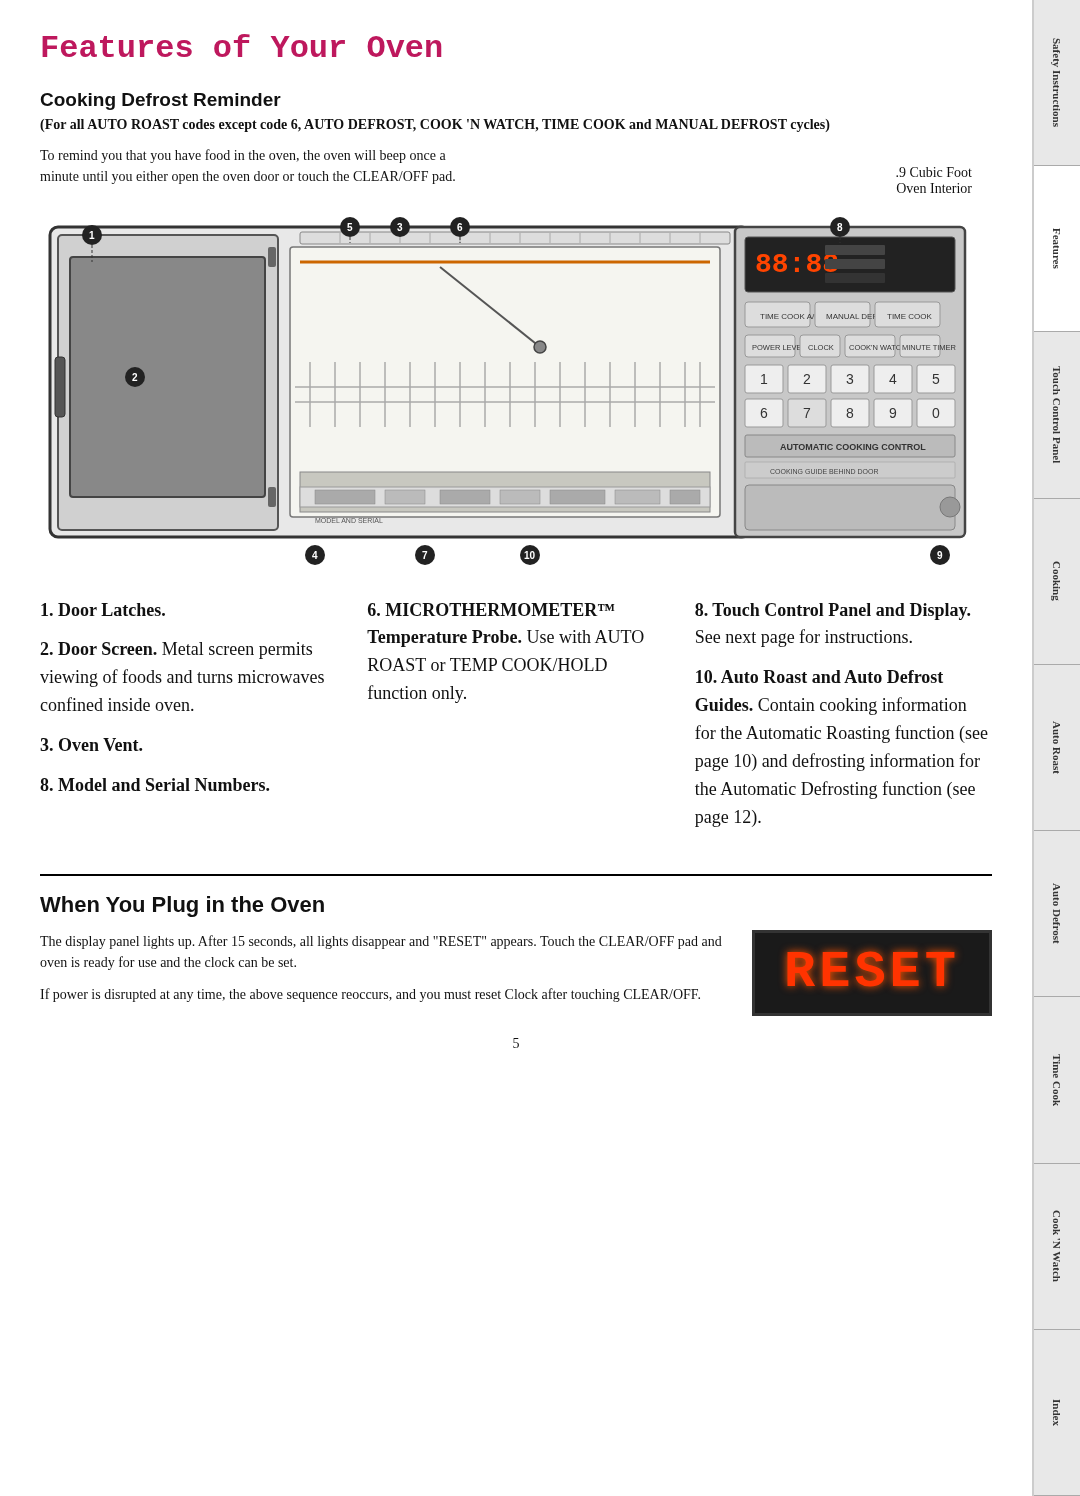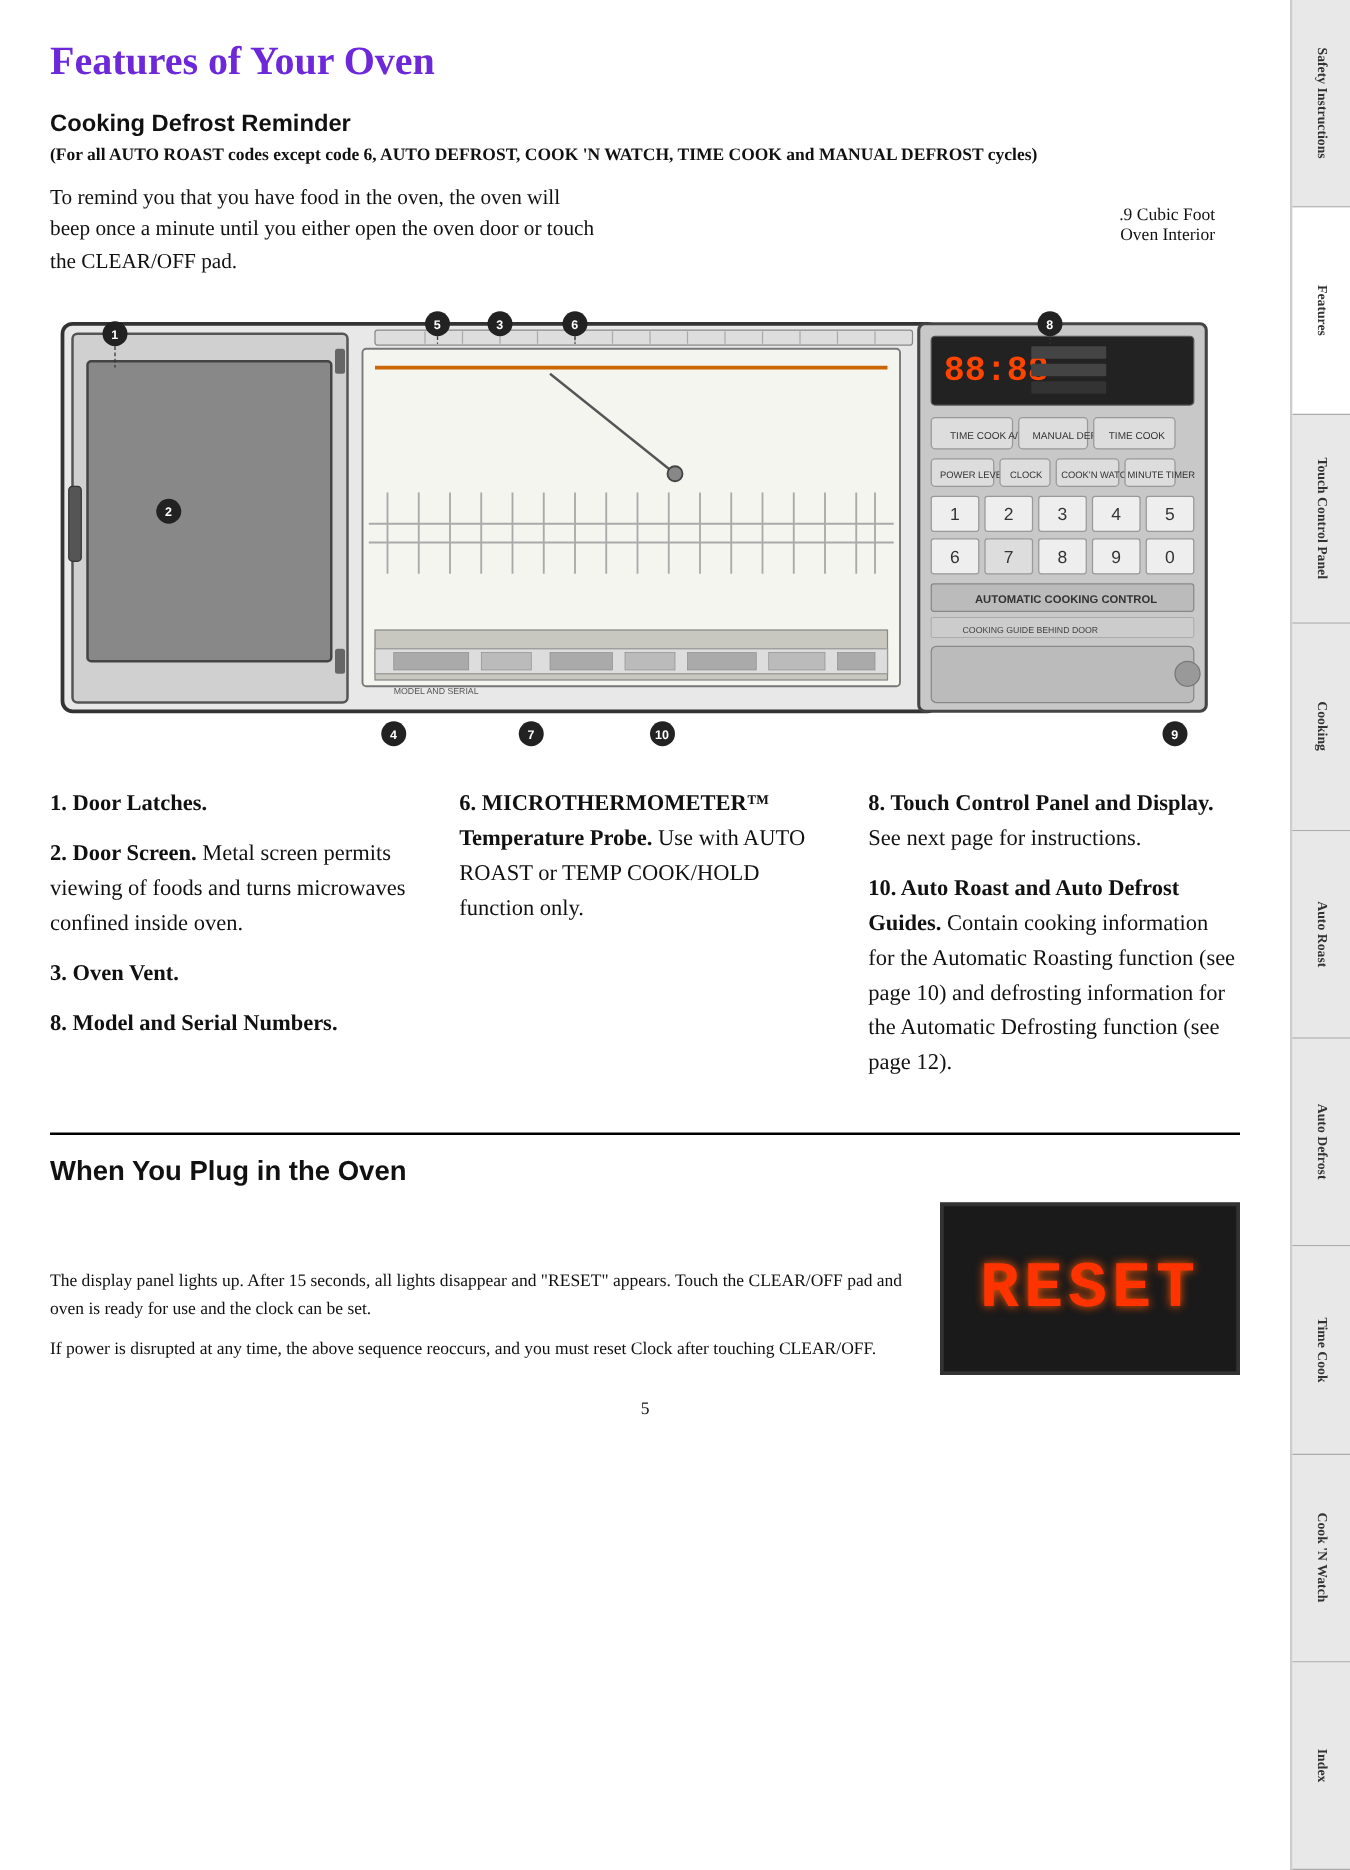--- a/index.html
+++ b/index.html
@@ -58,42 +58,42 @@
     .main-content {
       width: 1032px;
       padding: 30px 40px 30px 40px;
       position: relative;
     }
 
     
     .page-title {
       font-size: 32px;
       font-weight: bold;
-      font-family: Liberation Serif, serif;
+      font-family: Liberation Mono, monospace;
       margin-bottom: 22px;
-      color: #6d28d9;
+      color: #be185d;
     }
 
     
     .section-heading {
       font-size: 19px;
       font-weight: bold;
       font-family: Arial, sans-serif;
       margin-bottom: 4px;
     }
 
     .section-subheading {
       font-size: 14px;
       font-weight: bold;
       margin-bottom: 10px;
       line-height: 1.4;
     }
 
     .intro-text {
-      font-size: 17px;
+      font-size: 14px;
       line-height: 1.5;
       max-width: 440px;
       margin-bottom: 8px;
     }
 
     
     .intro-row {
       display: flex;
       justify-content: space-between;
       align-items: flex-start;
@@ -161,21 +161,21 @@
       font-size: 14px;
       line-height: 1.55;
     }
 
     .plug-text p {
       margin-bottom: 10px;
     }
 
     .plug-display {
       width: 240px;
-      height: 138px;
+      height: 86px;
       background: #1a1a1a;
       border: 3px solid #333;
       display: flex;
       align-items: center;
       justify-content: center;
       flex-shrink: 0;
     }
 
     .reset-text {
       font-family: 'Courier New', monospace;

